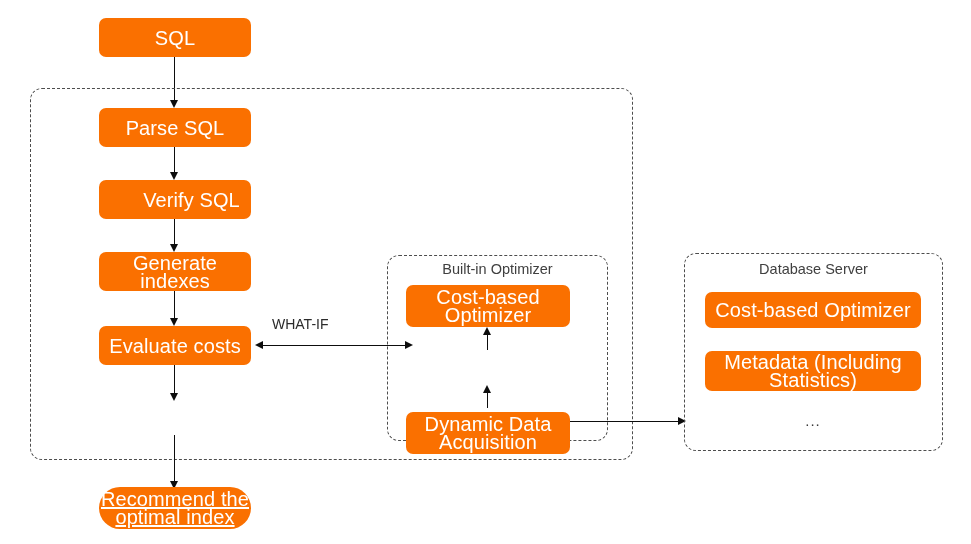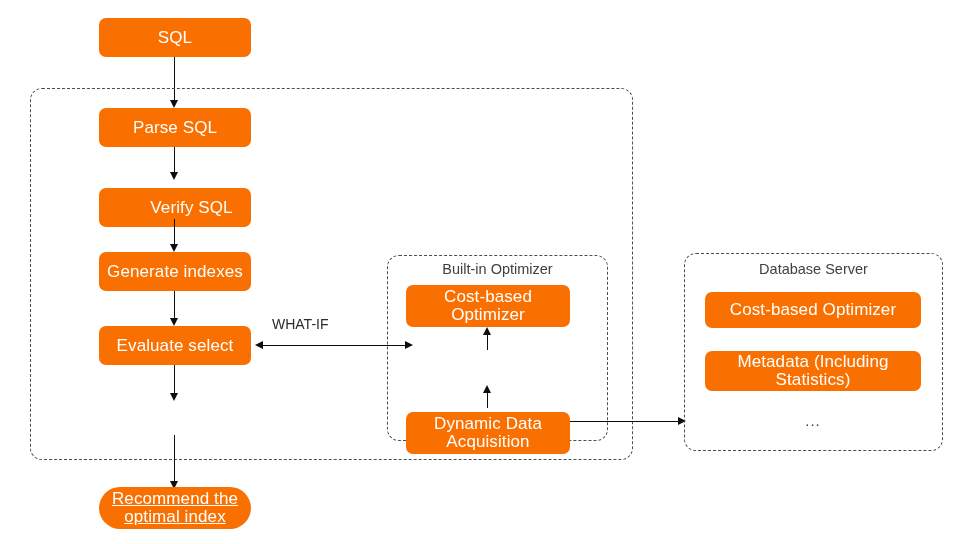--- a/index.html
+++ b/index.html
@@ -23,21 +23,21 @@
 
   
   .obox {
     background: #FA7000;
     border-radius: 7px;
     color: #ffffff;
     display: flex;
     align-items: center;
     justify-content: center;
     text-align: center;
-    font-size: 17px;
+    font-size: 20px;
     line-height: 18px;
     letter-spacing: 0.1px;
   }
   .obox.pill { border-radius: 999px; }
 
   
   .dashgroup {
     border: 1px dashed #4d4d4d;
     border-radius: 12px;
     background: transparent;
@@ -150,34 +150,34 @@
   <div class="arrowdown" style="left:170px; top:100px;"></div>
 
   <div class="abs dashgroup" style="left:30px; top:88px; width:603px; height:372px;"></div>
 
   <div class="abs obox" style="left:99px; top:108px; width:152px; height:39px;">
     <span>Parse SQL</span>
   </div>
   <div class="vline" style="left:174px; top:147px; height:25px;"></div>
   <div class="arrowdown" style="left:170px; top:172px;"></div>
 
-  <div class="abs obox" style="left:99px; top:188px; width:152px; height:39px;padding-left:33px;">
+  <div class="abs obox" style="left:99px; top:180px; width:152px; height:39px;padding-left:33px;">
     <span>Verify SQL</span>
   </div>
   <div class="vline" style="left:174px; top:219px; height:25px;"></div>
   <div class="arrowdown" style="left:170px; top:244px;"></div>
 
   <div class="abs obox" style="left:99px; top:252px; width:152px; height:39px;">
     <span>Generate indexes</span>
   </div>
   <div class="vline" style="left:174px; top:291px; height:28px;"></div>
   <div class="arrowdown" style="left:170px; top:318px;"></div>
 
   <div class="abs obox" style="left:99px; top:326px; width:152px; height:39px;">
-    <span>Evaluate select</span>
+    <span>Evaluate costs</span>
   </div>
   <div class="vline" style="left:174px; top:365px; height:29px;"></div>
   <div class="arrowdown" style="left:170px; top:393px;"></div>
 
 
   <div class="edgelabel" style="left:272px; top:316px;">WHAT-IF</div>
   <div class="hline" style="left:262px; top:345px; width:143px;"></div>
   <div class="arrowleft" style="left:255px; top:341px;"></div>
   <div class="arrowright" style="left:405px; top:341px;"></div>
 

